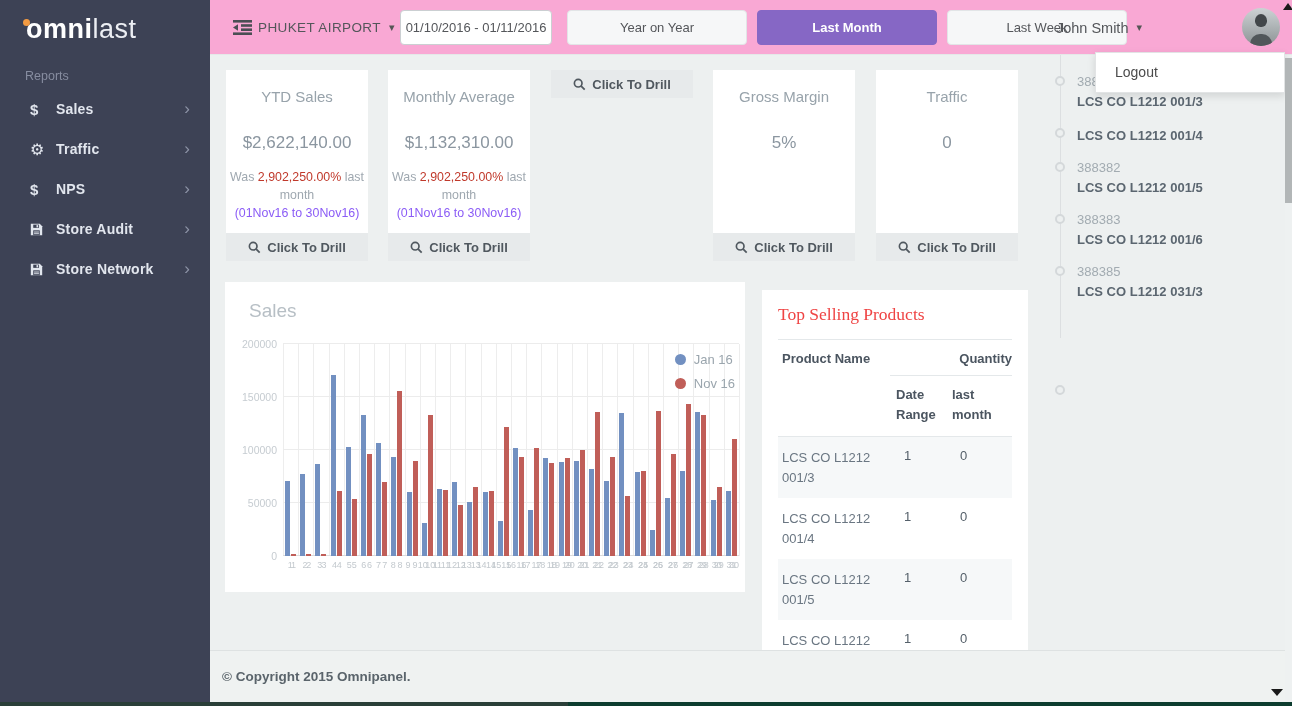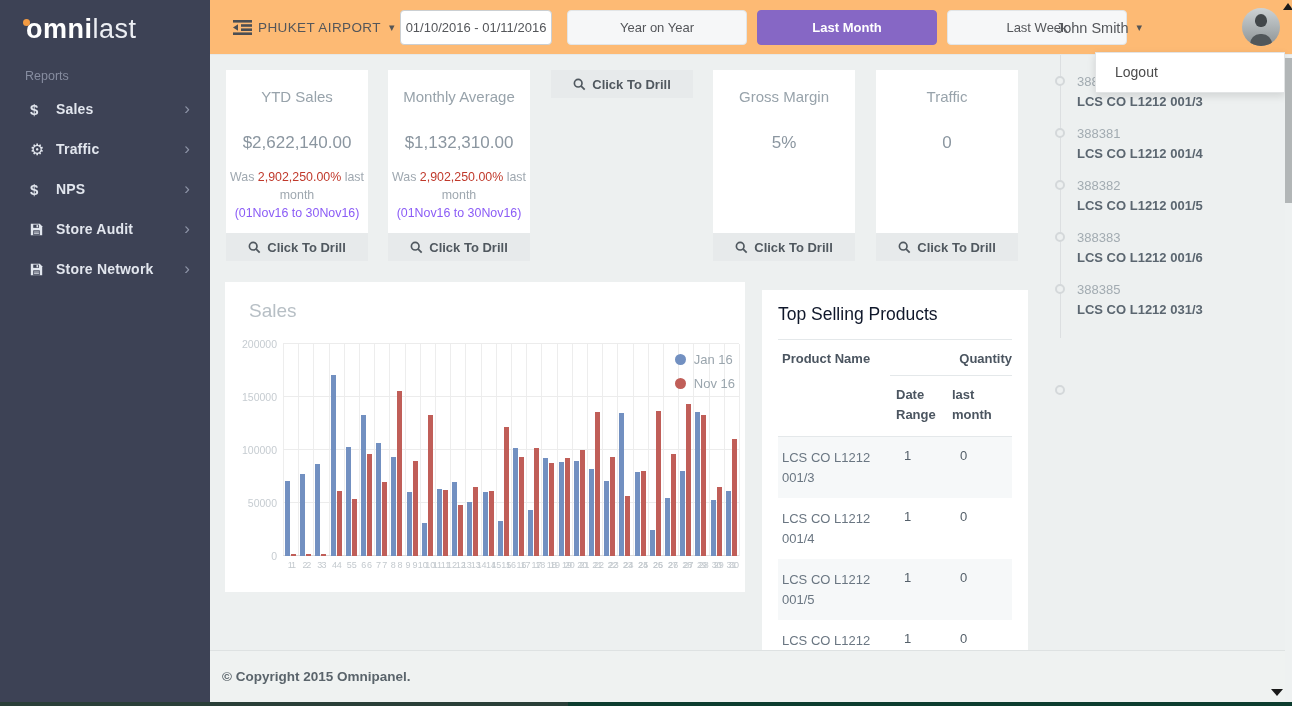--- a/index.html
+++ b/index.html
@@ -16,21 +16,21 @@
   .logo { position:relative; padding:14px 0 0 26px; font-size:27px; color:#fff; letter-spacing:.5px;}
   .logo .bold{ font-weight:700;}
   .logo .light{ font-weight:300; color:#eceef3;}
   .logo .dot{ position:absolute; left:23px; top:19px; width:7px; height:7px; border-radius:50%; background:#f49b42;}
   .side-section{ padding:24px 0 6px 25px; font-size:12.5px; color:#878da0;}
   .side-item{ display:flex; align-items:center; height:40px; padding:0 20px 0 30px; cursor:pointer; color:#e2e6ee;}
   .side-item .ico{ width:26px; font-size:15px; font-weight:700; color:#e2e6ee; display:flex; align-items:center;}
   .side-item .lbl{ flex:1; font-size:14px; font-weight:700; letter-spacing:.2px;}
   .side-item .chev{ color:#8d93a6; font-size:17px; font-weight:400;}
   
-  .topbar{ position:absolute; left:210px; top:0; width:1082px; height:55px; background:#fdba74; border-bottom:1px solid #e5e8e8; z-index:10;}
+  .topbar{ position:absolute; left:210px; top:0; width:1082px; height:55px; background:#f9a8d4; border-bottom:1px solid #e5e8e8; z-index:10;}
   .outdent{ position:absolute; left:23px; top:20px; width:19px; height:15px; cursor:pointer;}
   .store-sel{ position:absolute; left:48px; top:0; height:55px; display:flex; align-items:center; gap:8px; font-size:13.5px; color:#54565a; letter-spacing:.4px; cursor:pointer;}
   .caret{ font-size:11px; color:#555; }
   .date-box{ position:absolute; left:190px; top:10px; width:152px; height:35px; border:1px solid #cbcfd2; border-radius:4px; background:#fff; text-align:center; font-size:13px; color:#54565a; font-family:"Liberation Sans",sans-serif;}
   .tb-btn{ position:absolute; top:10px; width:180px; height:35px; border:1px solid #e2e5e7; border-radius:4px; background:#f6f7f8; font-size:13px; color:#54565a; display:flex; align-items:center; justify-content:center; cursor:pointer;}
   .tb-btn.active{ background:#8667c5; border-color:#8667c5; color:#fff; font-weight:700;}
   .user{ position:absolute; right:150px; top:0; height:55px; display:flex; align-items:center; gap:8px; font-size:14.5px; color:#54565a; cursor:pointer;}
   .avatar{ position:absolute; right:12px; top:8px; width:38px; height:38px; border-radius:50%; overflow:hidden; background:linear-gradient(180deg,#cdd2d4 0%,#aab0b2 55%,#8c9294 100%); cursor:pointer;}
   .avatar .head{ position:absolute; left:13px; top:6px; width:12px; height:13px; border-radius:50% 50% 45% 45%; background:#42474a;}
   .avatar .shoulders{ position:absolute; left:8px; bottom:0; width:22px; height:12px; border-radius:10px 10px 0 0; background:#51575a;}
@@ -56,21 +56,21 @@
   .bar{ width:5px;}
   .ylab{ position:absolute; width:50px; text-align:right; font-size:10.5px; color:#c6ccd1;}
   .xrow{ position:absolute; top:216px; display:flex; }
   .xrow span{ display:block; text-align:center; font-size:9px; color:#c3c9ce;}
   .legend{ position:absolute; top:8px; right:4px;}
   .legend .lrow{ display:flex; align-items:center; gap:8px; margin-bottom:9px;}
   .legend .ldot{ width:11px; height:11px; border-radius:50%;}
   .legend .ltxt{ font-size:13px; color:#9aa5ad;}
   
   .prod-panel{ position:absolute; left:552px; top:235px; width:266px; height:430px; background:#fff;}
-  .prod-title{ padding:14px 0 0 16px; font-size:17.5px; color:#0f172a;}
+  .prod-title{ padding:14px 0 0 16px; font-size:17.5px; color:#ef4444;font-family:Liberation Serif, serif;}
   .ptable{ margin:14px 16px 0 16px; border-top:1px solid #e4e8ea; font-size:13px;}
   .prow{ display:grid; grid-template-columns:112px 56px 66px;}
   .ph1{ padding:11px 2px 9px 4px; font-weight:700; color:#4b5560;}
   .pqty{ grid-column:2 / span 2; padding:11px 0 9px; font-weight:700; color:#4b5560; text-align:right; border-bottom:1px solid #e4e8ea;}
   .psub{ padding:9px 2px 12px 6px; font-weight:700; color:#4b5560; line-height:1.5;}
   .prow.sub{ border-bottom:1px solid #e4e8ea;}
   .prow.datarow{ }
   .prow.datarow.stripe{ background:#f6f8f9;}
   .pname{ padding:11px 4px 11px 4px; color:#6a7682; line-height:1.5;}
   .pval{ padding:11px 0 0 14px; color:#55606a;}
@@ -542,21 +542,20 @@
   <aside class="timeline">
     <div class="tl-line"></div>
     <div style="padding-top:18px;">
         <div class="tl-item">
           <span class="tl-circle"></span>
           <div class="tl-num">388380</div>
           <div class="tl-lbl">LCS CO L1212 001/3</div>
         </div>
         <div class="tl-item">
           <span class="tl-circle"></span>
-          <div class="tl-num">388381</div>
           <div class="tl-lbl">LCS CO L1212 001/4</div>
         </div>
         <div class="tl-item">
           <span class="tl-circle"></span>
           <div class="tl-num">388382</div>
           <div class="tl-lbl">LCS CO L1212 001/5</div>
         </div>
         <div class="tl-item">
           <span class="tl-circle"></span>
           <div class="tl-num">388383</div>

